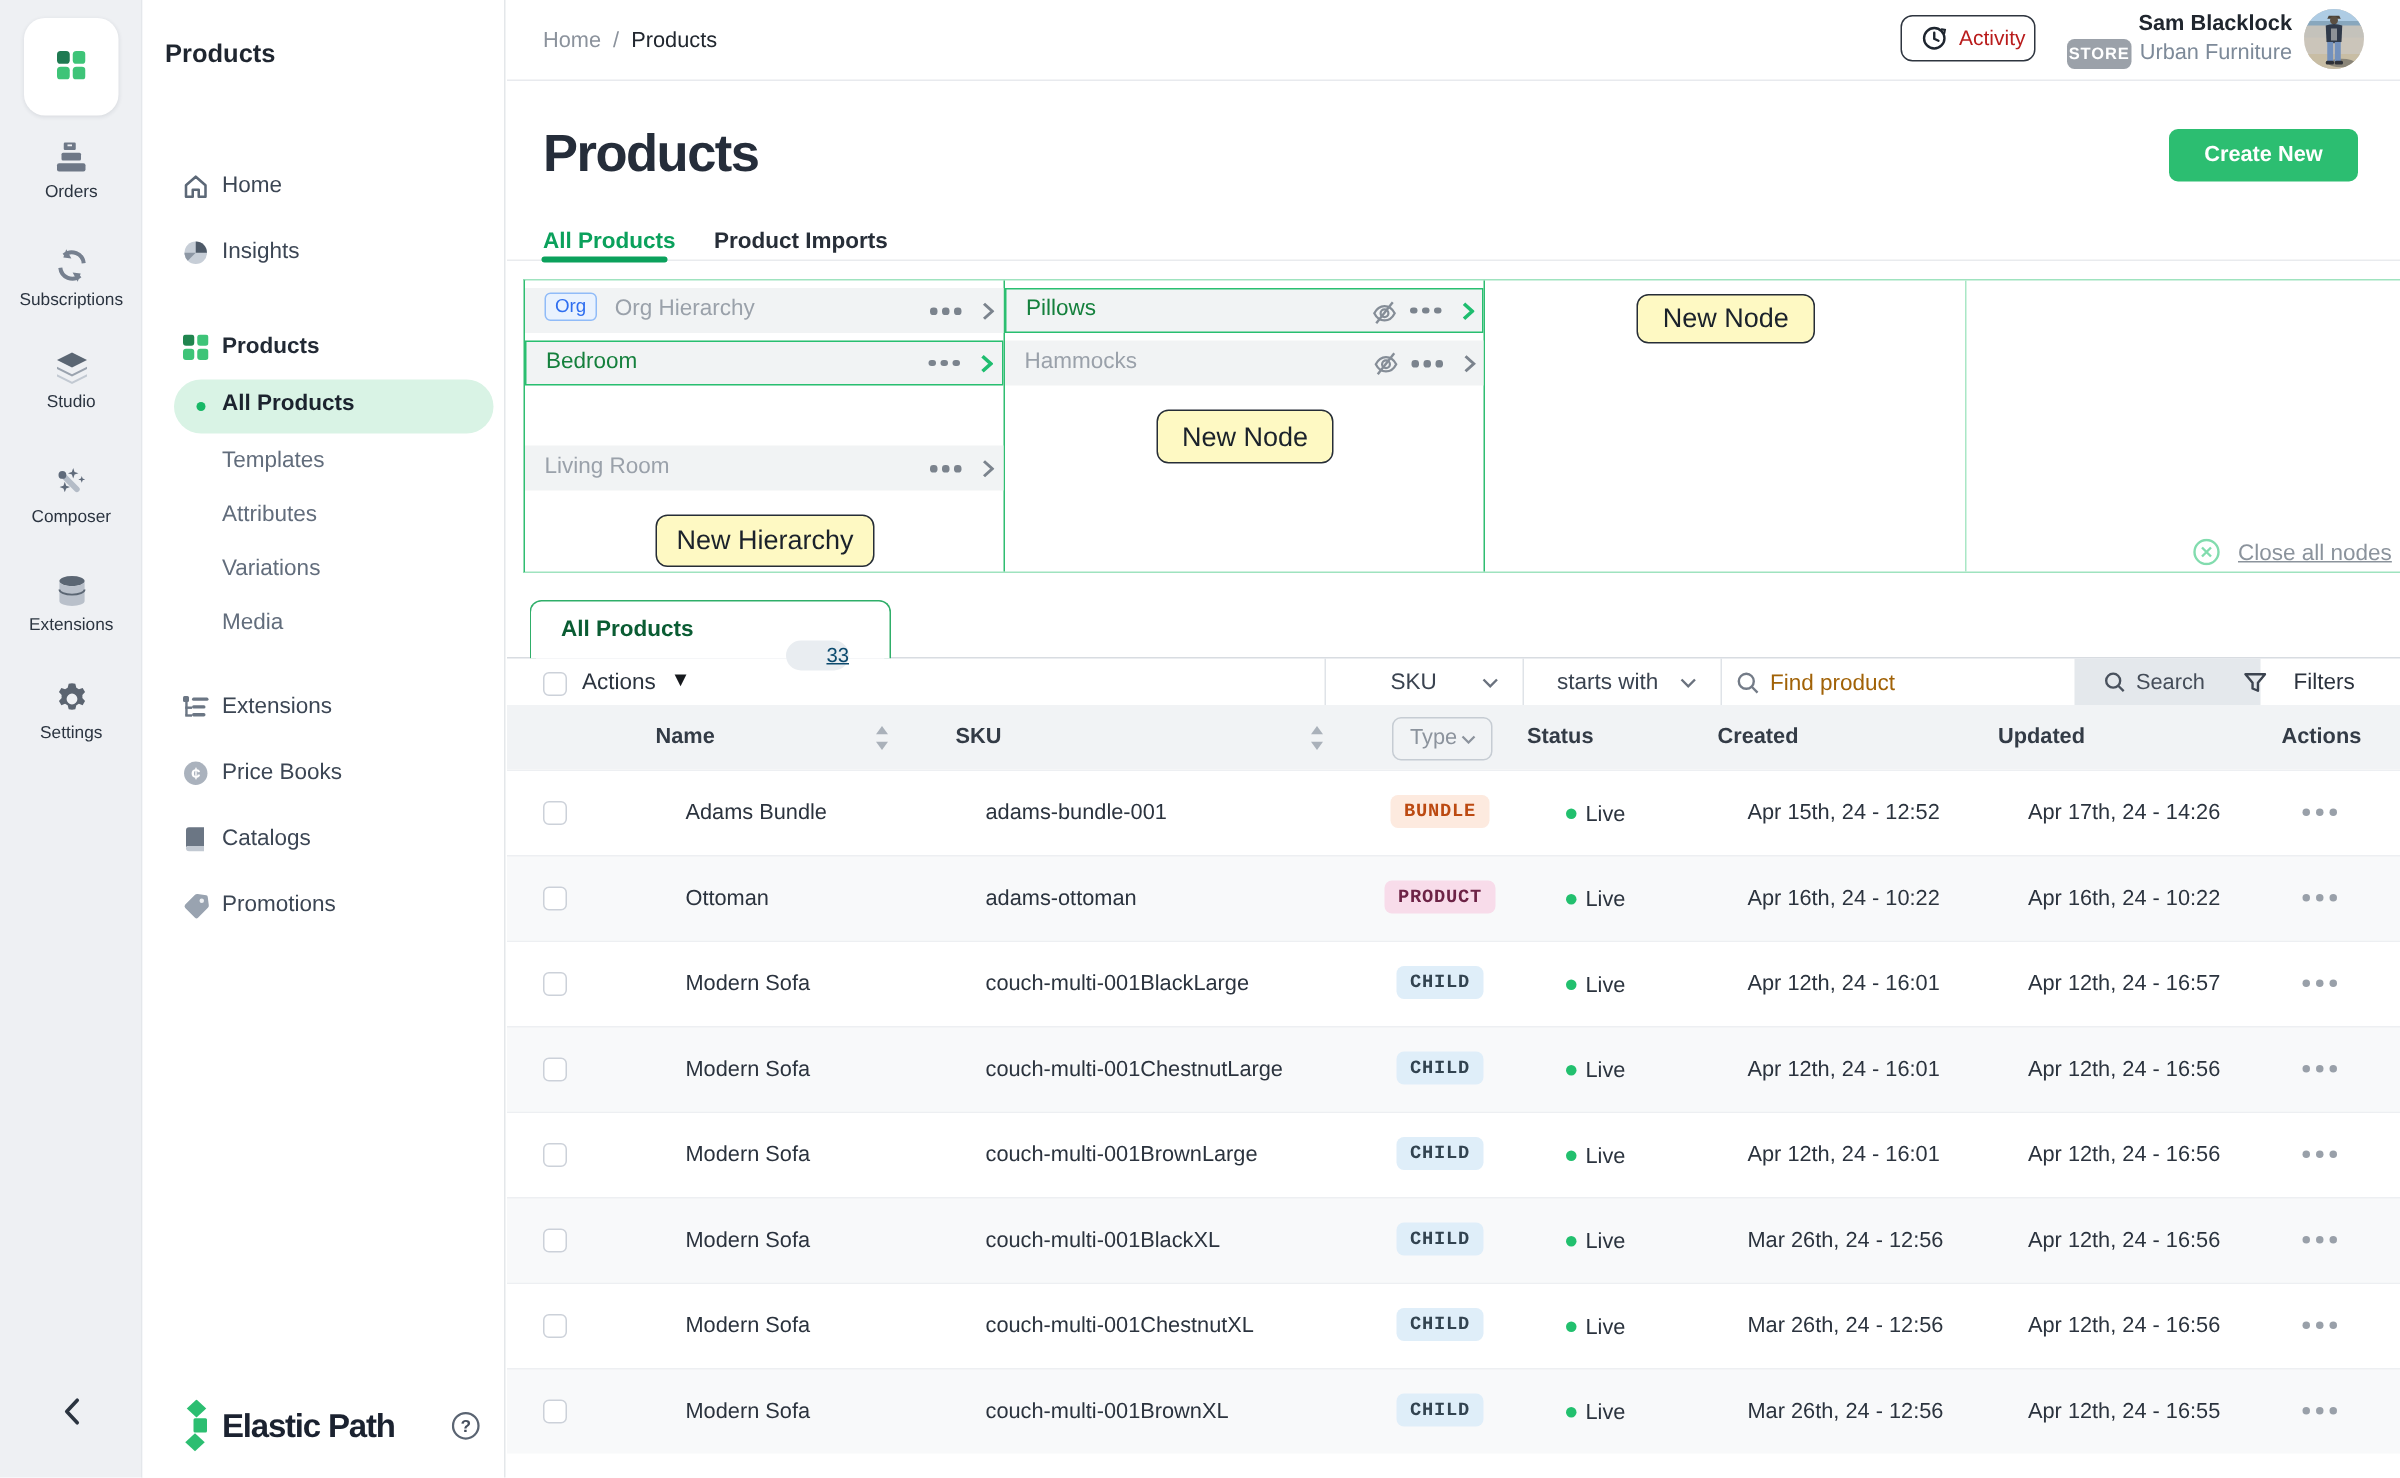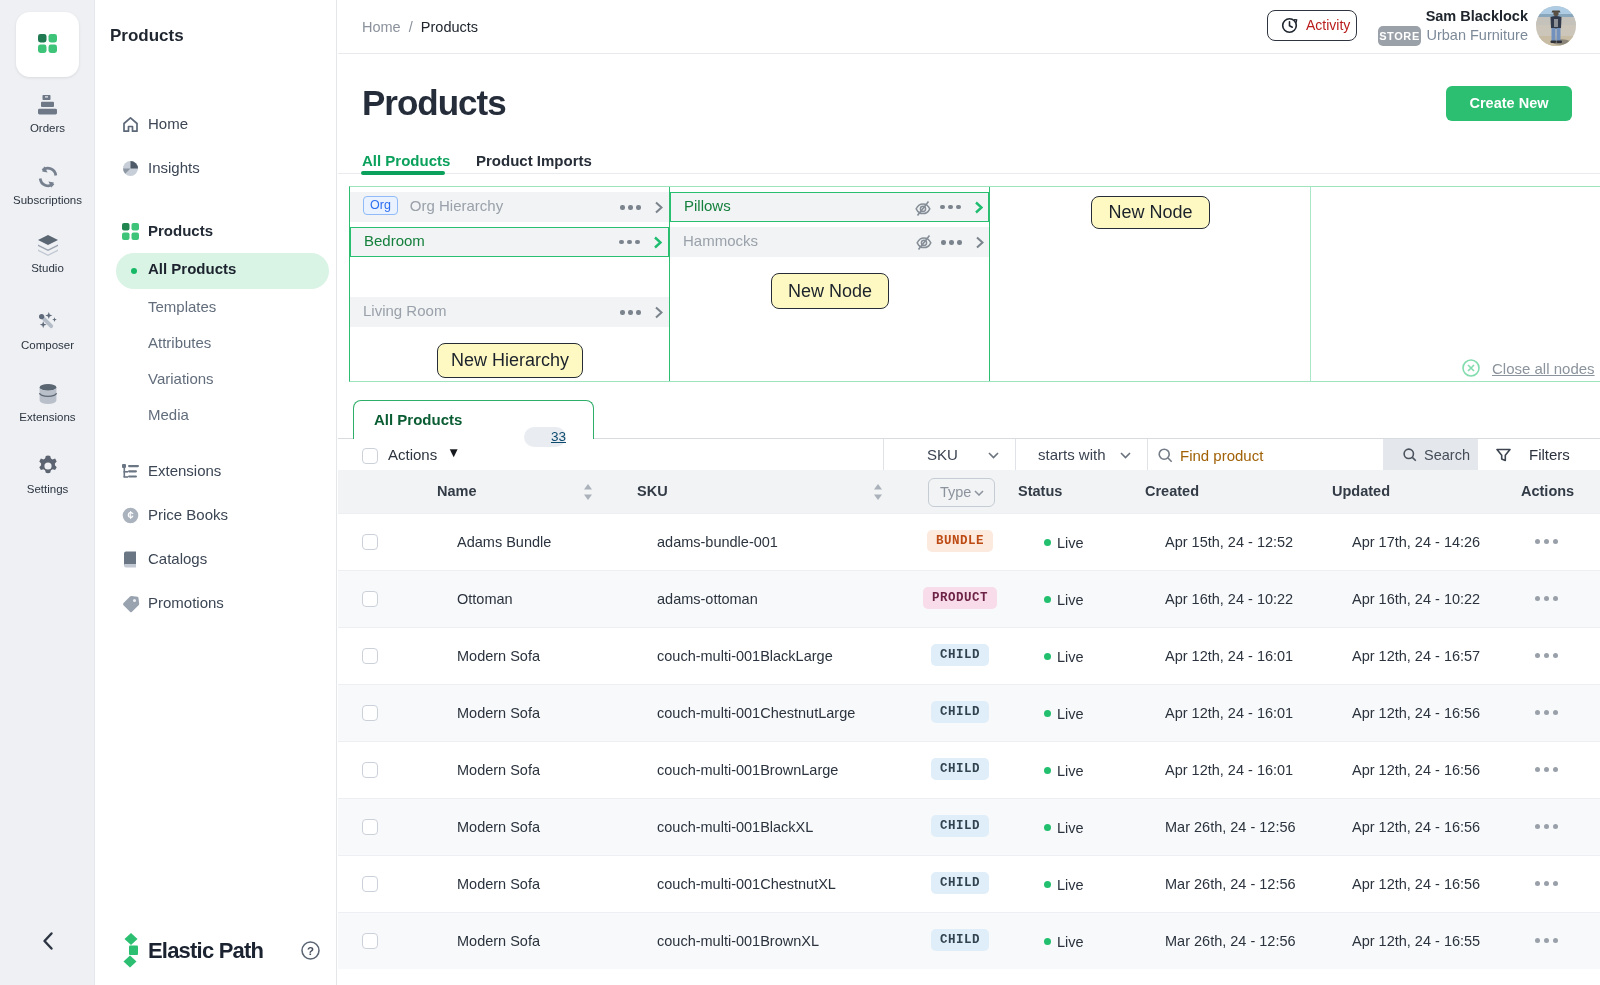--- a/index.html
+++ b/index.html
@@ -60,21 +60,21 @@
 .dots3 i { position:absolute; top:0; width:4.5px; height:4.5px; border-radius:50%; background:#7b838d; }
 .dots3 i:nth-child(1){left:0} .dots3 i:nth-child(2){left:8px} .dots3 i:nth-child(3){left:16px}
 .chev { position:absolute; top:9px; }
 
 
 #tabletab { position:absolute; left:15px; top:400px; width:241px; height:39px; background:#fff; border:1px solid #2fae69; border-bottom:none; border-radius:8px 8px 0 0; z-index:3; }
 #tabletab .t { position:absolute; left:20px; top:10px; font-size:15px; font-weight:bold; color:#0a5c33; }
 #tabletab .b { position:absolute; left:170px; top:9px; width:42px; height:20px; background:#e9edf1; border-radius:10px; text-align:right; line-height:20px; font-size:13.5px; color:#0c4a6e; text-decoration:underline;margin-top:17px; }
 #toolbar { position:absolute; left:0; top:438px; width:1262px; height:32px; border-top:1px solid #d8dce1; }
 .vsep { position:absolute; top:0; width:1px; height:32px; background:#dfe3e8; }
-#srchBtn { position:absolute; left:1045px; top:0; width:95px; height:32px; background:#e4e8ec; }
+#srchBtn { position:absolute; left:1045px; top:0; width:124px; height:32px; background:#e4e8ec; }
 #hdr { position:absolute; left:0; top:470px; width:1262px; height:43px; background:#f1f3f5; font-size:14.5px; font-weight:bold; color:#333b46; }
 #hdr .c { position:absolute; top:13px; }
 #typeBox { position:absolute; left:590px; top:8px; width:67px; height:29px; border:1px solid #c6ccd3; border-radius:6px; color:#8c939d; font-weight:normal; font-size:14.5px; line-height:27px; padding-left:11px; }
 #rows { position:absolute; left:0; top:513px; width:1262px; }
 .row { position:relative; width:1262px; height:57px; border-top:1px solid #edeff2; background:#fff; font-size:14.5px; color:#2b333e; }
 .row:nth-child(even) { background:#f8f9fa; }
 .row .c { position:absolute; top:20px;margin-left:20px; }
 .cb { position:absolute; width:16px; height:16px; border:1px solid #ccd1d9; border-radius:4px; background:#fff; }
 .badge { position:absolute; top:16px; left:560px; width:124px; text-align:center; }
 .badge span { display:inline-block; font-family:"Liberation Mono", monospace; font-weight:bold; font-size:12.5px; padding:4px 9px 4px 9px; border-radius:5px; letter-spacing:0.5px; }

